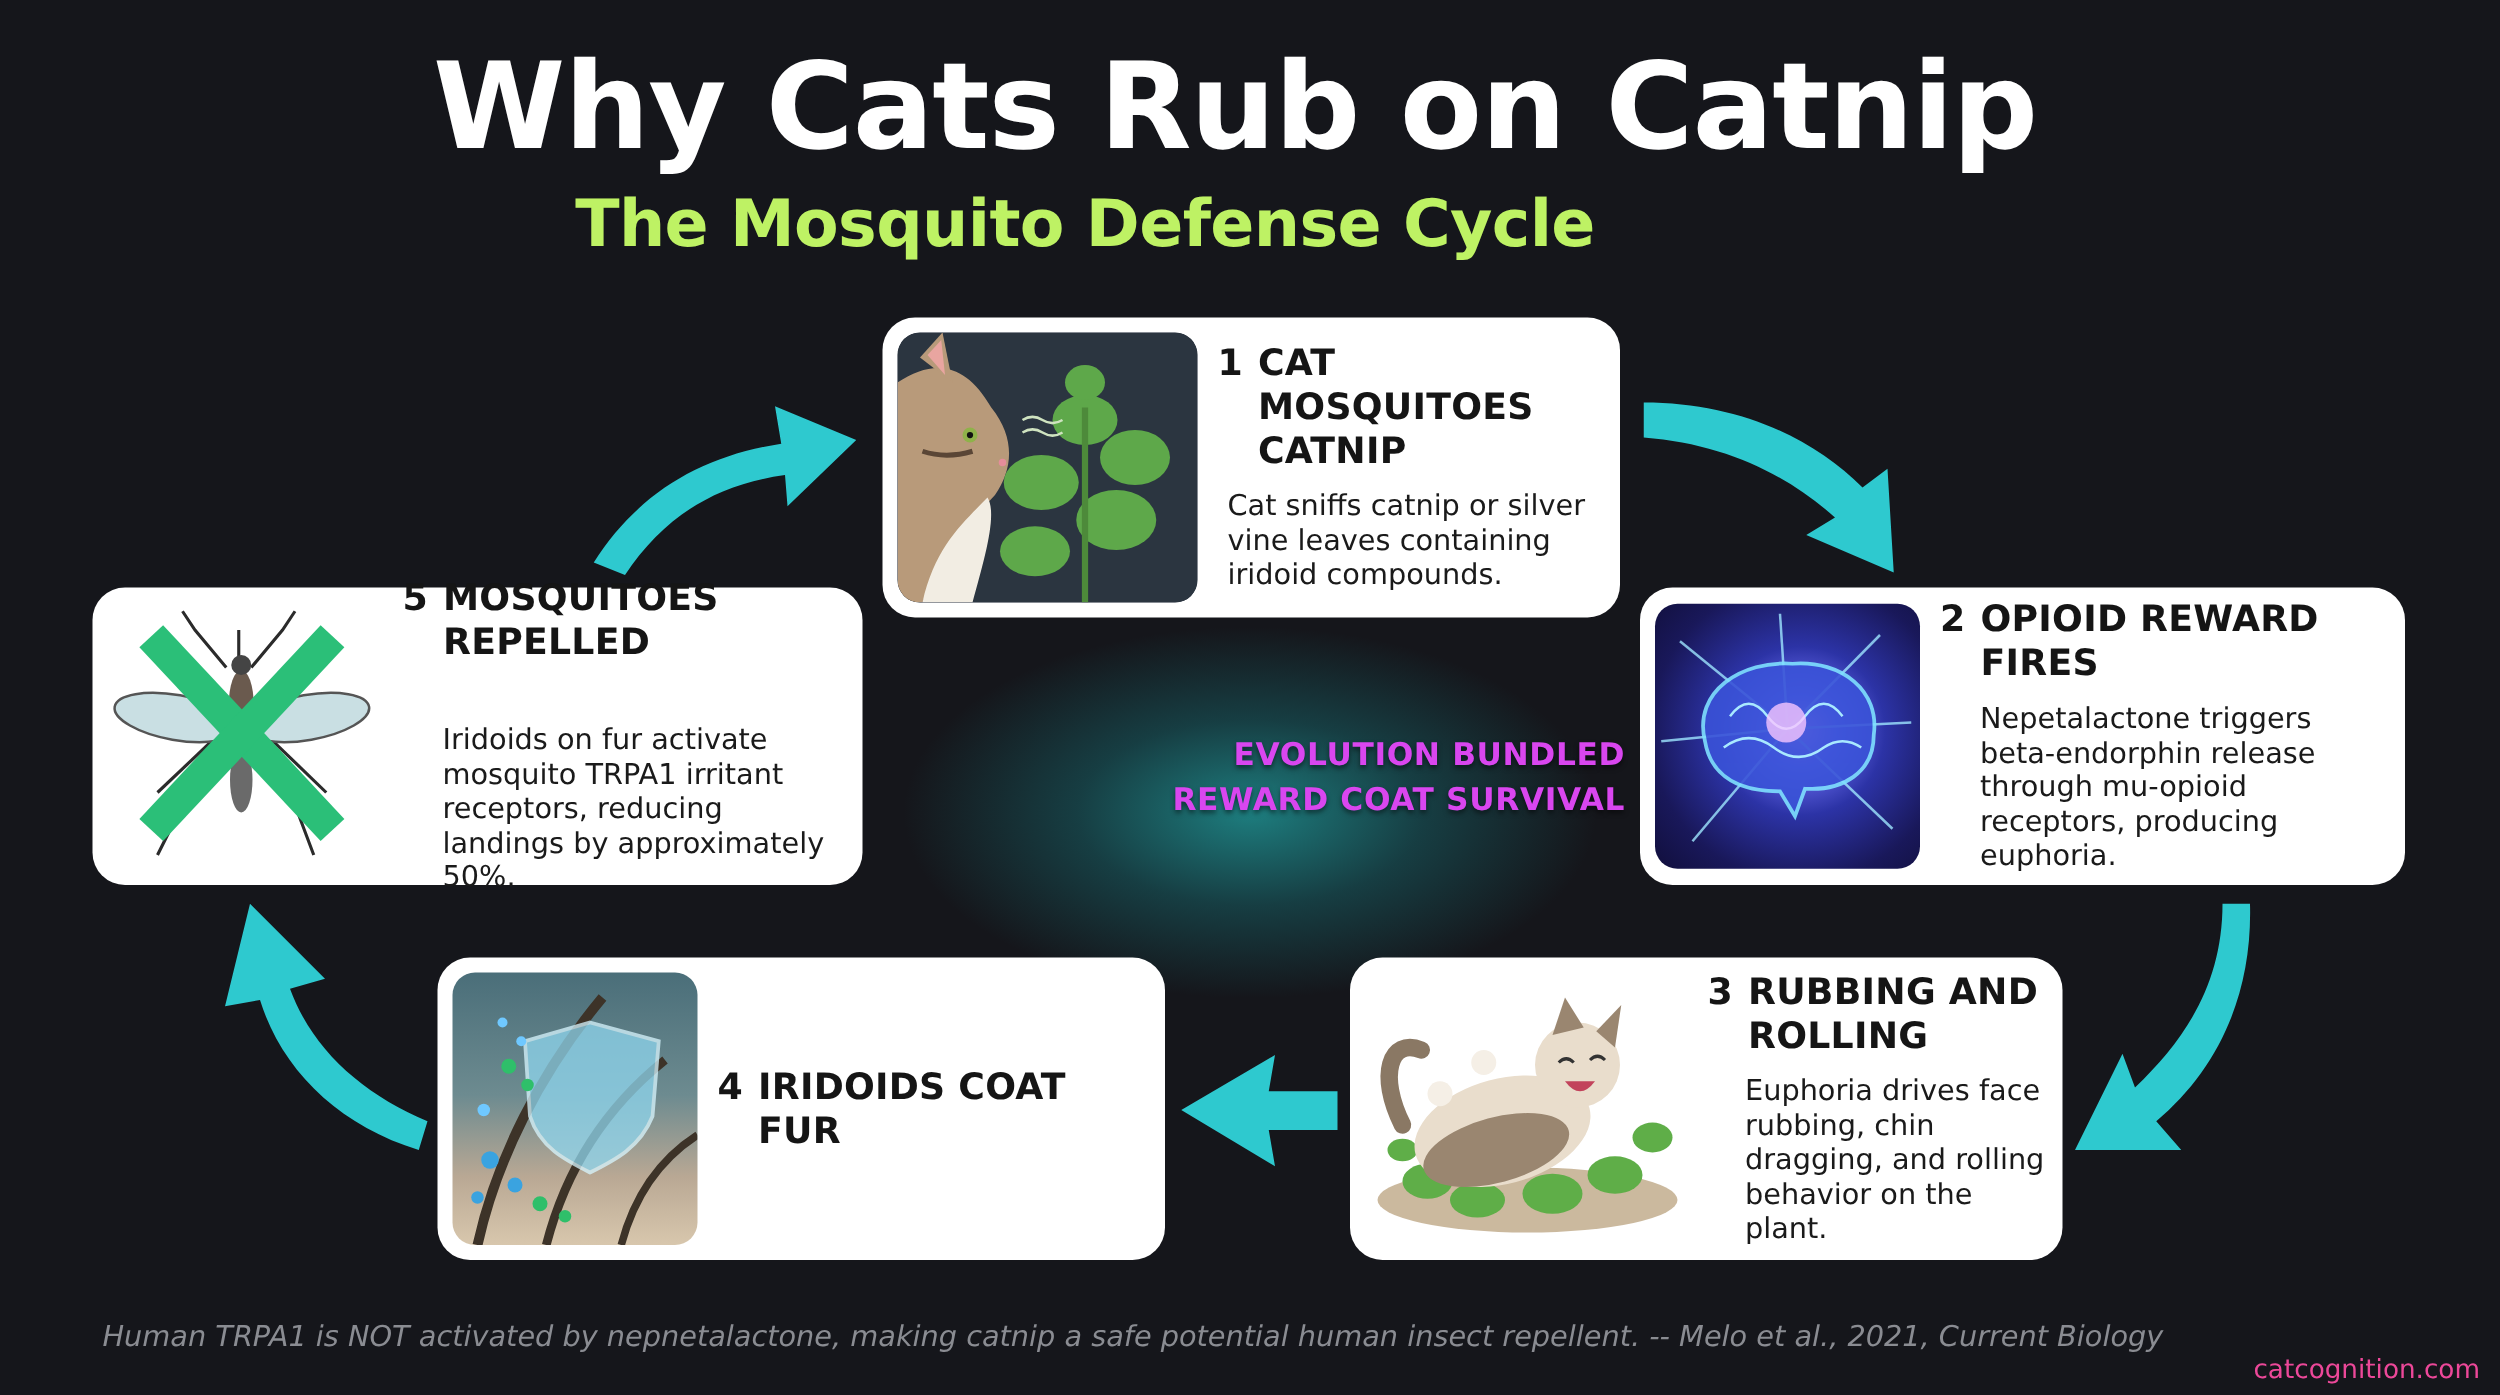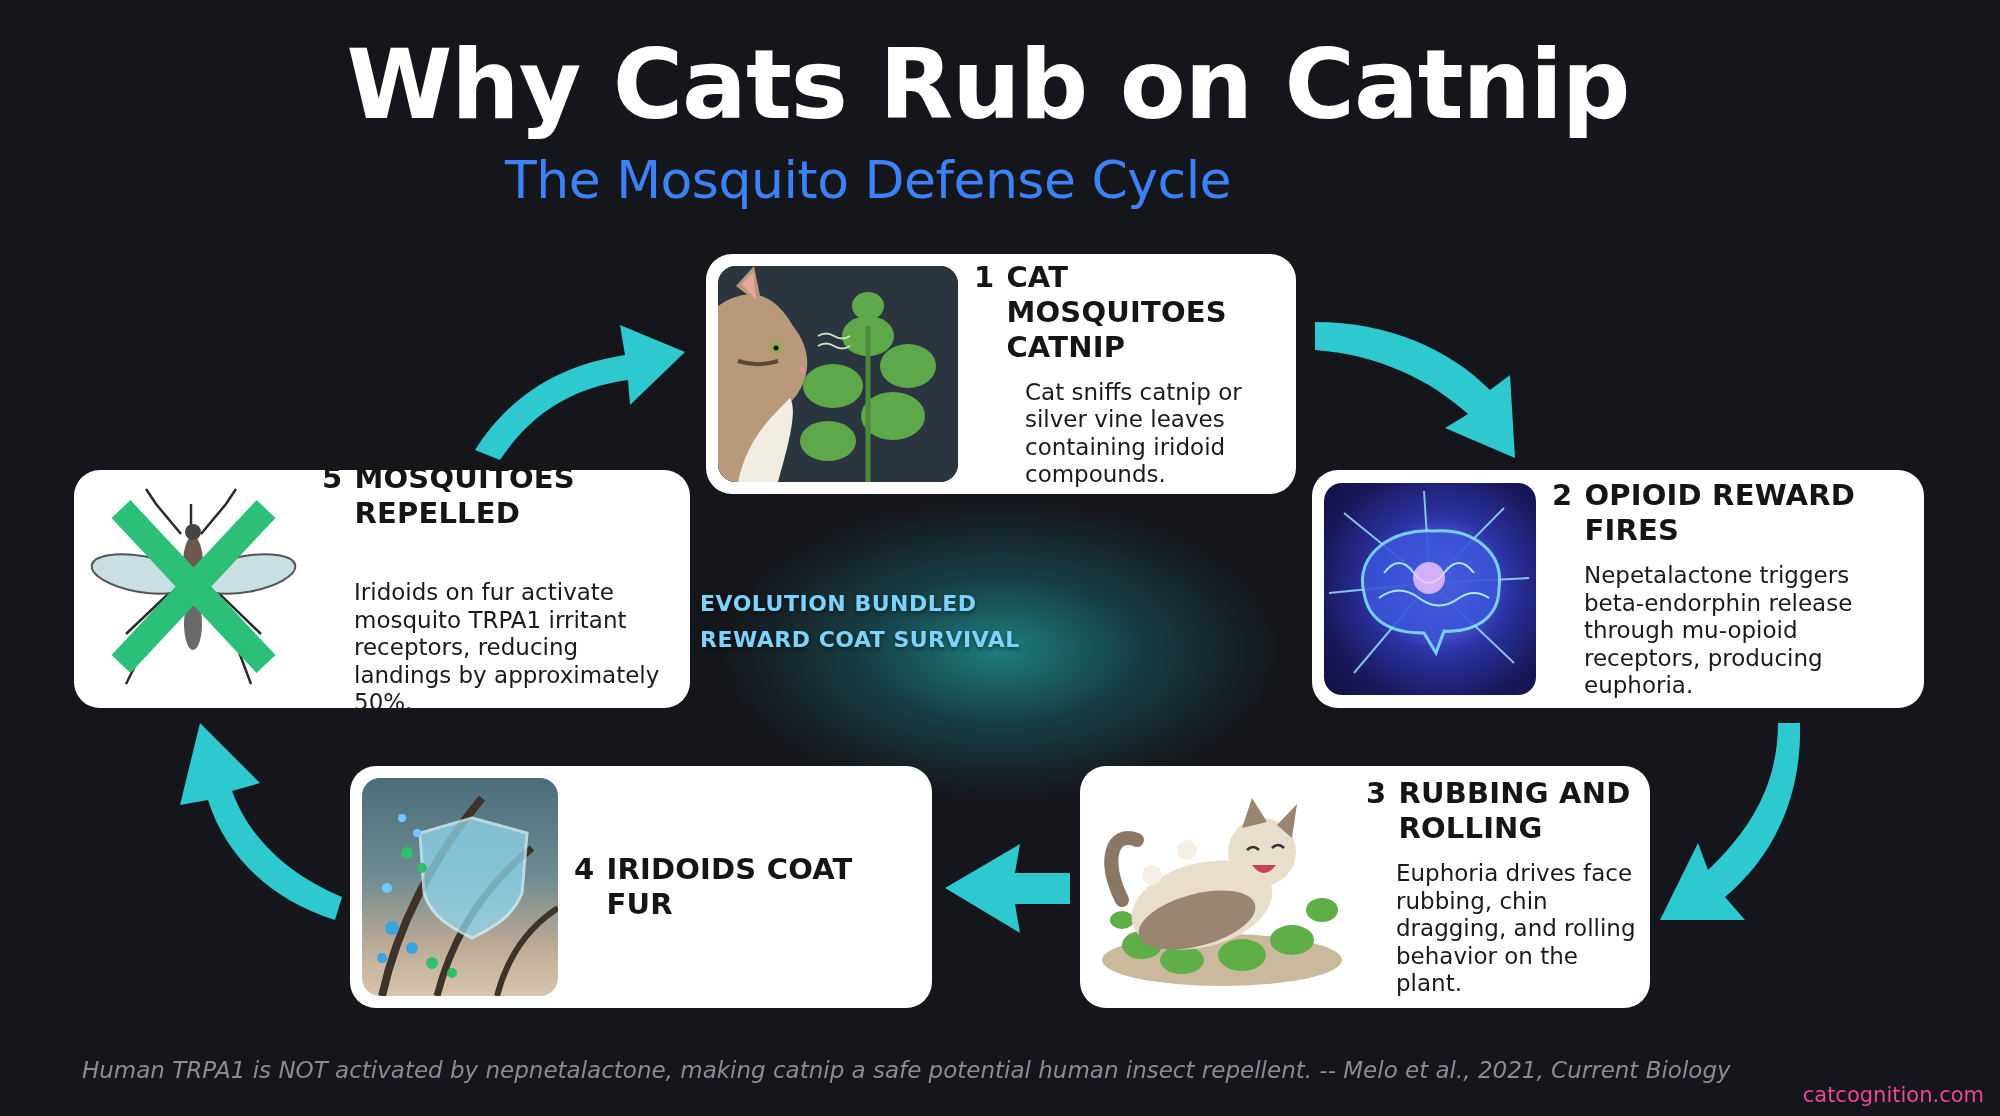--- a/index.html
+++ b/index.html
@@ -11,53 +11,53 @@
     color: #111;
   }
   .title {
     position: absolute; left: 0; top: 30px; width: 1976px;
     text-align: center; color: #ffffff;
     font-family: "DejaVu Sans", sans-serif; font-weight: bold;
     font-size: 96px; letter-spacing: -1px; line-height: 110px;
   }
   .subtitle {
     position: absolute; left: 0; top: 148px; width: 1736px;
-    text-align: center; color: #3b82f6;
-    font-family: "DejaVu Sans", sans-serif; font-weight: normal;
+    text-align: center; color: #bef264;
+    font-family: "DejaVu Sans", sans-serif; font-weight: bold;
     font-size: 52px; line-height: 64px; letter-spacing: -0.5px;
   }
   .center-glow {
     position: absolute; left: 720px; top: 500px; width: 560px; height: 300px;
     background: radial-gradient(ellipse at center, rgba(32,160,160,0.75) 0%, rgba(24,110,115,0.45) 35%, rgba(21,22,27,0) 70%);
   }
   .center-text {
     position: absolute; left: 700px; top: 586px; width: 600px;
-    text-align: left; color: #7dd3fc; font-weight: bold;
-    font-size: 22px; line-height: 36px; letter-spacing: 0.5px;
+    text-align: right; color: #d946ef; font-weight: bold;
+    font-size: 25px; line-height: 36px; letter-spacing: 0.5px;
     text-shadow: 0 2px 4px rgba(0,0,0,0.5);
   }
   .card {
     position: absolute; background: #ffffff; border-radius: 26px;
     display: flex; align-items: center; padding: 12px;
   }
   .card .img {
     flex: 0 0 auto; border-radius: 18px; overflow: hidden; position: relative;
   }
   .card .body { flex: 1 1 auto; padding-left: 16px; }
   .card .head {
     display: flex; font-weight: bold; font-size: 29px; line-height: 35px;
     color: #151515; letter-spacing: 0.2px;
   }
   .card .num { flex: 0 0 auto; margin-right: 12px; }
   .card .desc {
     margin-top: 14px; font-size: 23px; line-height: 27.5px; color: #1a1a1a;
   }
   #card-1 { left: 706px; top: 254px; width: 590px; height: 240px; }
   #card-1 .img { width: 240px; height: 216px; background: #2b3540; }
-  #card-1 .desc { padding-left: 8px; margin-left: 43px; }
+  #card-1 .desc { padding-left: 8px; }
   #card-2 { left: 1312px; top: 470px; width: 612px; height: 238px; }
   #card-2 .img { width: 212px; height: 212px; background: radial-gradient(circle at 55% 48%, #e6a6ff 0%, #6a6df0 18%, #2c33a6 42%, #19185a 75%, #110f3c 100%); }
   #card-3 { left: 1080px; top: 766px; width: 570px; height: 242px; }
   #card-3 .img { width: 258px; height: 214px; background: #ffffff; }
   #card-4 { left: 350px; top: 766px; width: 582px; height: 242px; }
   #card-4 .img { width: 196px; height: 218px; background: linear-gradient(180deg, #4a6e79 0%, #6d8b90 45%, #b9a894 75%, #d8c7ad 100%); }
   #card-5 { left: 74px; top: 470px; width: 616px; height: 238px; }
   #card-5 .img { width: 220px; height: 210px; background: #ffffff; }
   .arrow { position: absolute; }
   .footer-note {

